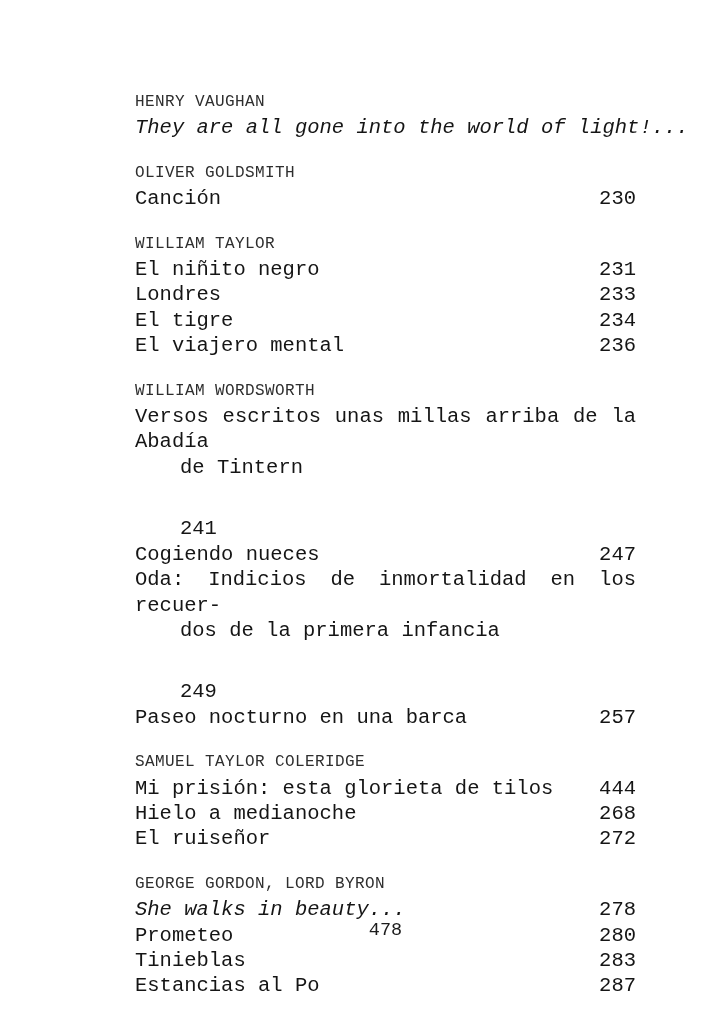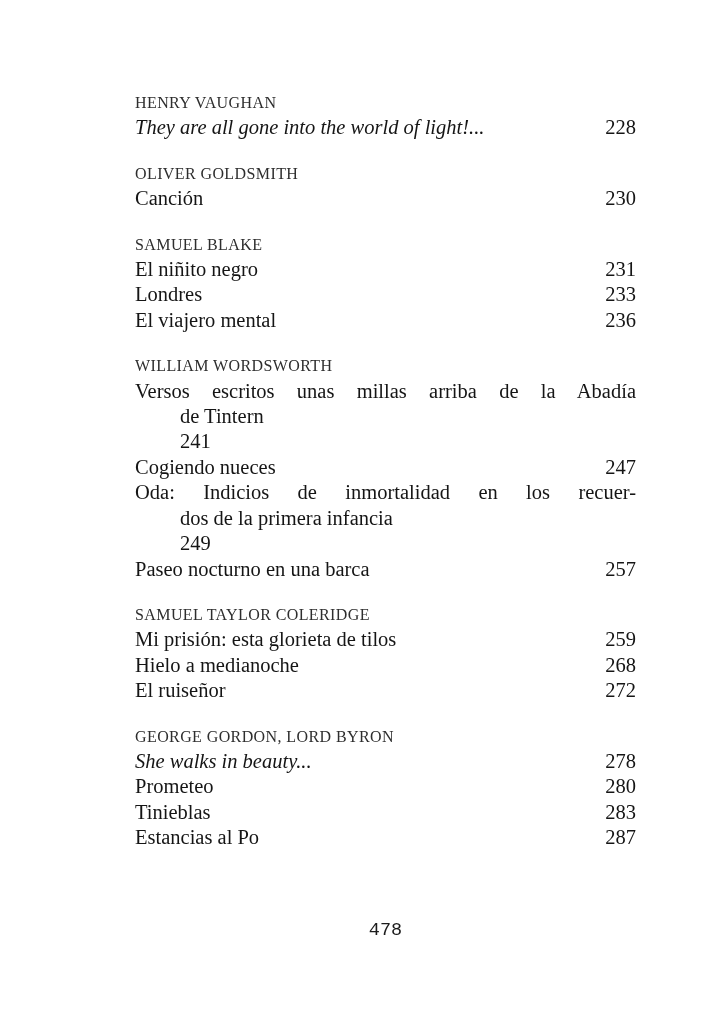--- a/index.html
+++ b/index.html
@@ -18,30 +18,32 @@
   .toc {
     position: absolute;
     left: 135px;
     top: 90px;
     width: 501px;
     font-size: 20.5px;
     line-height: 25.4px;
   }
   .toc-section {
     margin-bottom: 20px;
+    font-family: Liberation Mono, monospace;
   }
   .author {
     font-size: 16px;
     letter-spacing: 0.4px;
     color: #2e2e2e;
     line-height: 25.4px;
   }
   .entry-row {
     display: flex;
     align-items: baseline;
+    gap: 36px;
   }
   .entry-title {
     flex: 1 1 auto;
     white-space: nowrap;
     overflow: visible;
   }
   .entry-title.italic {
     font-style: italic;
   }
   .entry-page {
@@ -81,28 +83,32 @@
       </div>
     </div>
     <div class="toc-section">
       <div class="author">OLIVER GOLDSMITH</div>
       <div class="entry-row">
         <span class="entry-title">Canción</span>
         <span class="entry-page">230</span>
       </div>
     </div>
     <div class="toc-section">
-      <div class="author">SAMUEL BLAKE</div>
+      <div class="author">WILLIAM TAYLOR</div>
       <div class="entry-row">
         <span class="entry-title">El niñito negro</span>
         <span class="entry-page">231</span>
       </div>
       <div class="entry-row">
         <span class="entry-title">Londres</span>
         <span class="entry-page">233</span>
+      </div>
+      <div class="entry-row">
+        <span class="entry-title">El tigre</span>
+        <span class="entry-page">234</span>
       </div>
       <div class="entry-row">
         <span class="entry-title">El viajero mental</span>
         <span class="entry-page">236</span>
       </div>
     </div>
     <div class="toc-section">
       <div class="author">WILLIAM WORDSWORTH</div>
       <div class="wrap-line1">Versos escritos unas millas arriba de la Abadía</div>
       <div class="entry-row wrap-line2">
@@ -120,21 +126,21 @@
       </div>
       <div class="entry-row">
         <span class="entry-title">Paseo nocturno en una barca</span>
         <span class="entry-page">257</span>
       </div>
     </div>
     <div class="toc-section">
       <div class="author">SAMUEL TAYLOR COLERIDGE</div>
       <div class="entry-row">
         <span class="entry-title">Mi prisión: esta glorieta de tilos</span>
-        <span class="entry-page">259</span>
+        <span class="entry-page">444</span>
       </div>
       <div class="entry-row">
         <span class="entry-title">Hielo a medianoche</span>
         <span class="entry-page">268</span>
       </div>
       <div class="entry-row">
         <span class="entry-title">El ruiseñor</span>
         <span class="entry-page">272</span>
       </div>
     </div>

